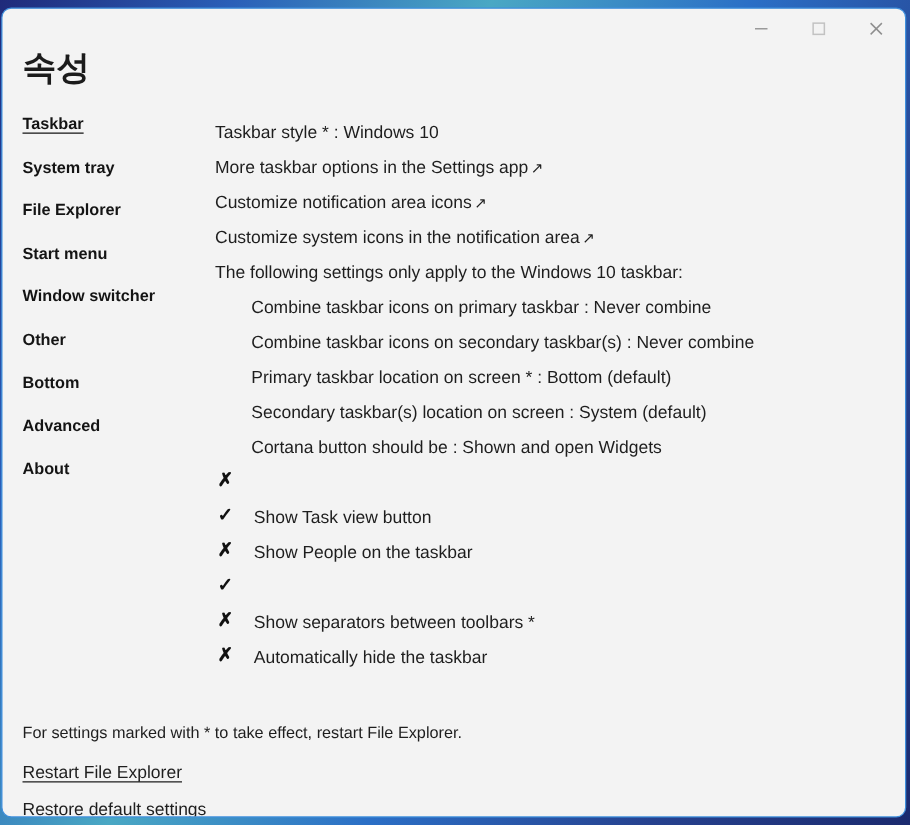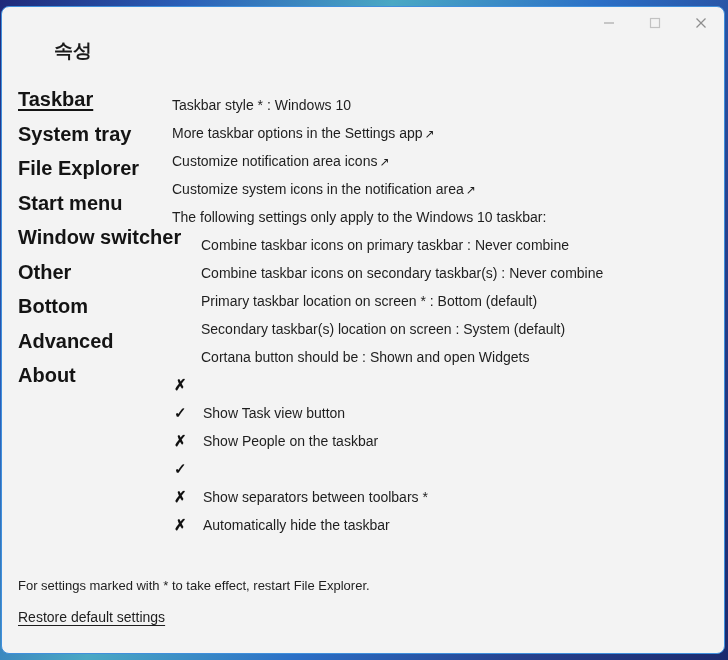--- a/index.html
+++ b/index.html
@@ -48,36 +48,35 @@
     color: #9a9a9a;
     background: transparent;
     border: none;
     padding: 0;
   }
   .win-btn svg { display: block; }
   .title {
     position: absolute;
     left: 16px;
     top: 34px;
-    font-size: 19px;
+    font-size: 27px;
     font-weight: 700;
     color: #1b1b1b;
     letter-spacing: 0px;
     line-height: 1;
-    margin-left: 36px;
   }
   .sidebar {
     position: absolute;
     left: 16px;
     top: 84px;
     width: 150px;
   }
   .nav-item {
     display: block;
-    font-size: 20px;
+    font-size: 13px;
     font-weight: 700;
     color: #141414;
     margin-bottom: 18.5px;
     line-height: 16px;
     width: max-content;
     cursor: default;
   }
   .nav-item.active {
     text-decoration: underline;
     text-underline-offset: 3px;
@@ -253,16 +252,17 @@
 
     <div class="check-row">
       <span class="mark">✗</span>
       <span class="check-label">Automatically hide the taskbar</span>
     </div>
 
   </div>
 
   <div class="footer">
     <div class="footer-note">For settings marked with * to take effect, restart File Explorer.</div>
+    <div class="footer-link">Restart File Explorer</div>
     <div class="footer-link">Restore default settings</div>
   </div>
 
 </div>
 
 </body></html>

